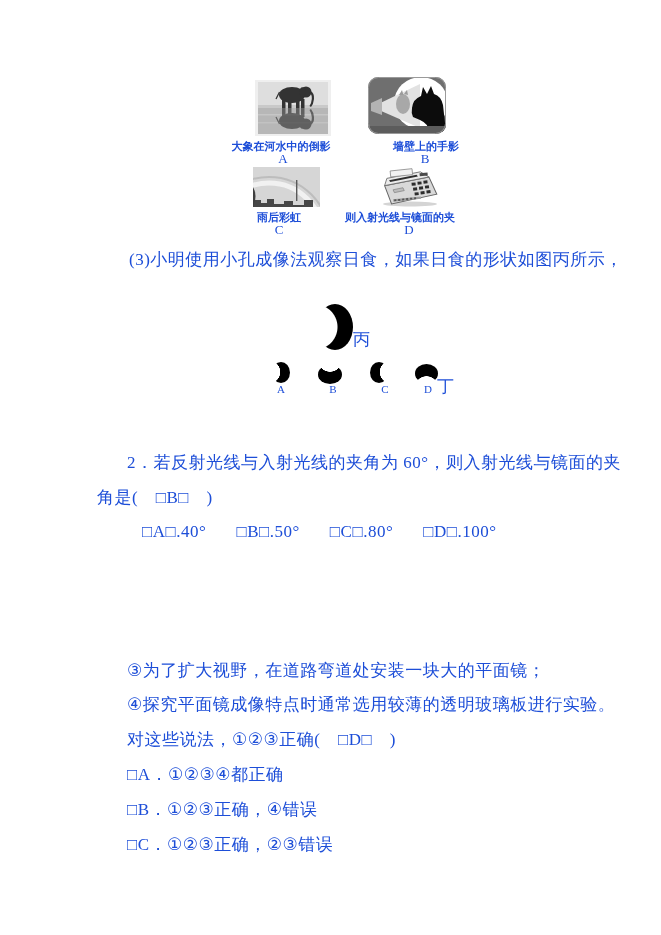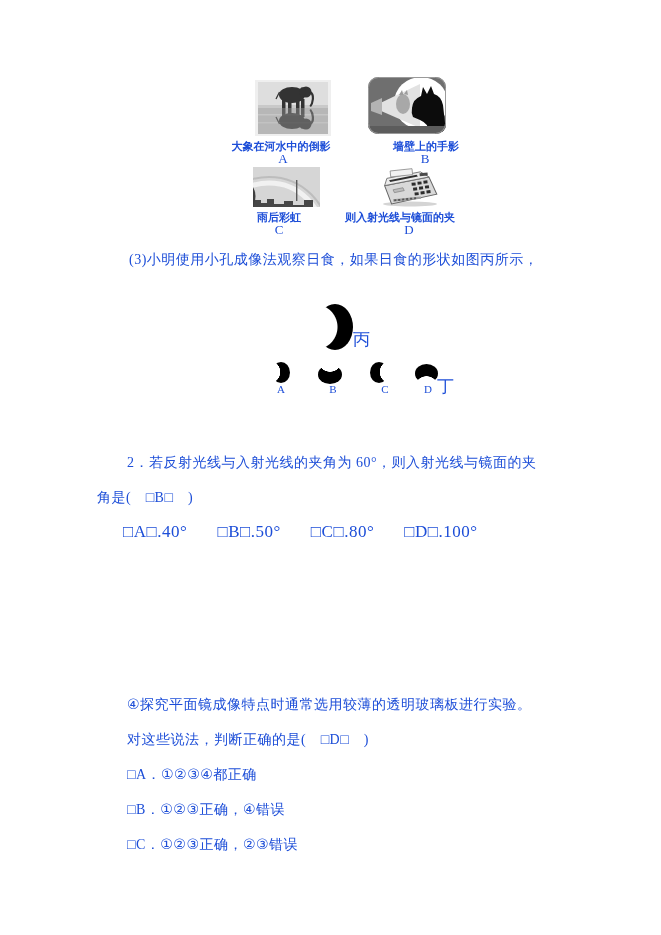--- a/index.html
+++ b/index.html
@@ -1,21 +1,21 @@
 <!DOCTYPE html>
 <html><head>
 <meta charset="utf-8">
 <style>
   html,body{margin:0;padding:0;background:#fff;}
   #page{
     position:relative;width:661px;height:935px;background:#ffffff;
     font-family:"Liberation Serif","DejaVu Serif","DejaVu Sans",serif;
     color:#1d4ed8;overflow:hidden;
   }
-  .line{position:absolute;font-size:14px;line-height:20px;white-space:nowrap;letter-spacing:0.5px;}
+  .line{position:absolute;font-size:17px;line-height:20px;white-space:nowrap;letter-spacing:0.5px;}
   .caption{position:absolute;font-size:11px;font-weight:bold;white-space:nowrap;
     font-family:"Liberation Sans","DejaVu Sans",sans-serif;transform:translateX(-50%);}
   .photo-letter{position:absolute;font-size:13px;transform:translateX(-50%);}
   .moon{position:absolute;border-radius:50%;}
   .moon-letter{position:absolute;font-size:11px;transform:translateX(-50%);}
   .fig-label{position:absolute;font-size:17px;}
   .opts-row{position:absolute;display:flex;gap:30px;font-size:17px;white-space:nowrap;letter-spacing:0.5px;}
   svg{position:absolute;display:block;}
 </style>
 </head>
@@ -128,26 +128,27 @@
   <div class="moon" style="left:415px;top:364px;width:23px;height:19px;
               background:radial-gradient(circle 12px at 11.5px 24px,#fff 11.5px,#000 12px);"></div>
   <div class="moon-letter" style="left:281px;top:383px">A</div>
   <div class="moon-letter" style="left:333px;top:383px">B</div>
   <div class="moon-letter" style="left:385px;top:383px">C</div>
   <div class="moon-letter" style="left:428px;top:383px">D</div>
   <div class="fig-label" style="left:437px;top:375px">丁</div>
 
   <div class="line" style="left:127px;top:453px">2．若反射光线与入射光线的夹角为 60°，则入射光线与镜面的夹</div>
   <div class="line" style="left:97px;top:488px">角是(　□B□　)</div>
-  <div class="opts-row" style="left:123px;top:522px">
+  <div class="opts-row" style="left:142px;top:522px">
     <span>□A□.40°</span>
     <span>□B□.50°</span>
     <span>□C□.80°</span>
     <span>□D□.100°</span>
   </div>
 
+  <div class="line" style="left:127px;top:661px">③为了扩大视野，在道路弯道处安装一块大的平面镜；</div>
   <div class="line" style="left:127px;top:695px">④探究平面镜成像特点时通常选用较薄的透明玻璃板进行实验。</div>
-  <div class="line" style="left:127px;top:730px">对这些说法，判断正确的是(　□D□　)</div>
+  <div class="line" style="left:127px;top:730px">对这些说法，①②③正确(　□D□　)</div>
   <div class="line" style="left:127px;top:800px">□B．①②③正确，④错误</div>
   <div class="line" style="left:127px;top:765px">□A．①②③④都正确</div>
   <div class="line" style="left:127px;top:835px">□C．①②③正确，②③错误</div>
 
 </div>
 
 </body></html>

